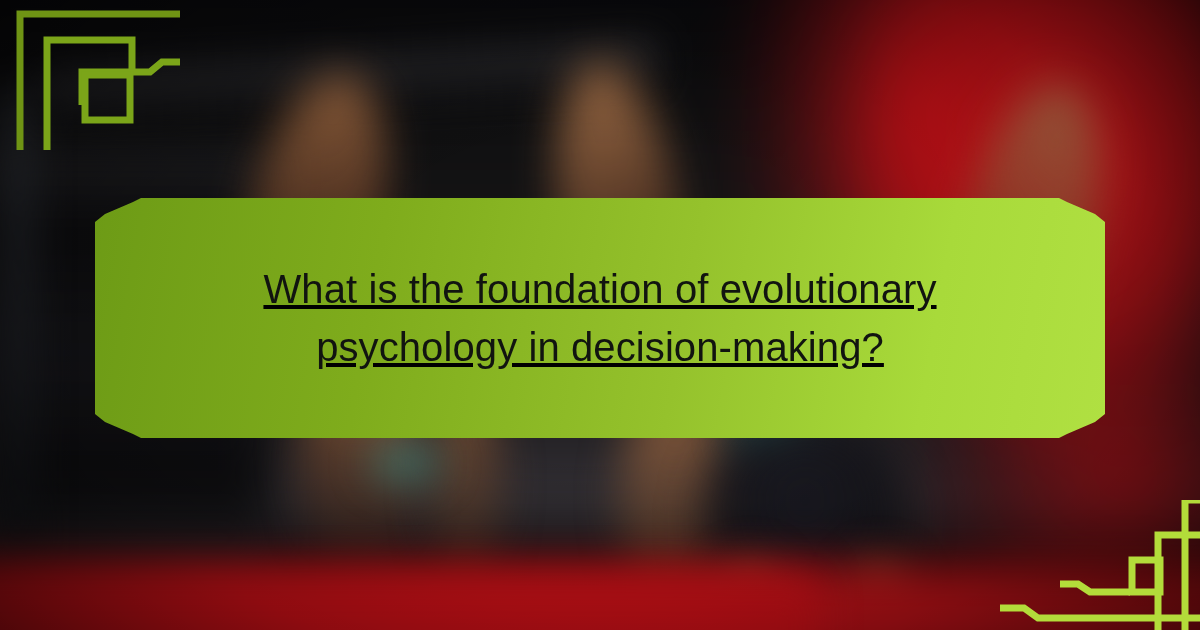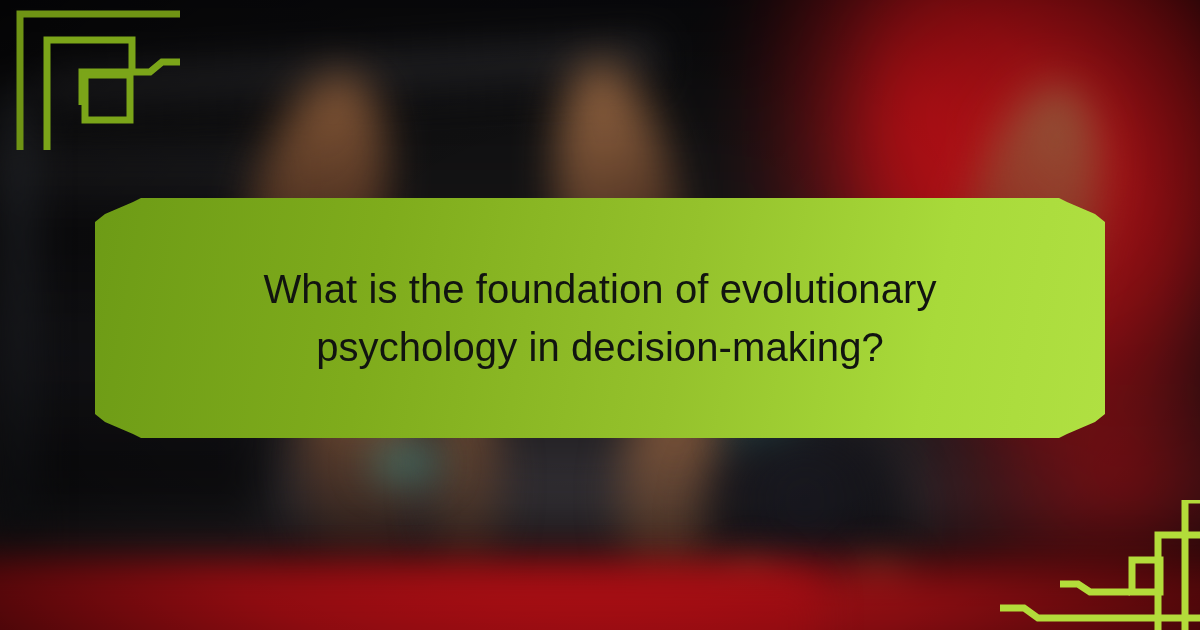--- a/index.html
+++ b/index.html
@@ -103,20 +103,21 @@
     );
     clip-path: polygon(
       0 24px, 10px 16px, 24px 10px, 38px 4px, 46px 0,
       calc(100% - 46px) 0, calc(100% - 38px) 4px, calc(100% - 24px) 10px, calc(100% - 10px) 16px, 100% 24px,
       100% calc(100% - 24px), calc(100% - 10px) calc(100% - 16px), calc(100% - 24px) calc(100% - 10px), calc(100% - 38px) calc(100% - 4px), calc(100% - 46px) 100%,
       46px 100%, 38px calc(100% - 4px), 24px calc(100% - 10px), 10px calc(100% - 16px), 0 calc(100% - 24px)
     );
     display: flex;
     align-items: center;
     justify-content: center;
+    text-decoration: underline;
   }
   .banner-text {
     width: 760px;
     text-align: center;
     font-size: 40px;
     line-height: 58px;
     color: #111410;
     font-weight: 400;
     letter-spacing: 0.1px;
   }

